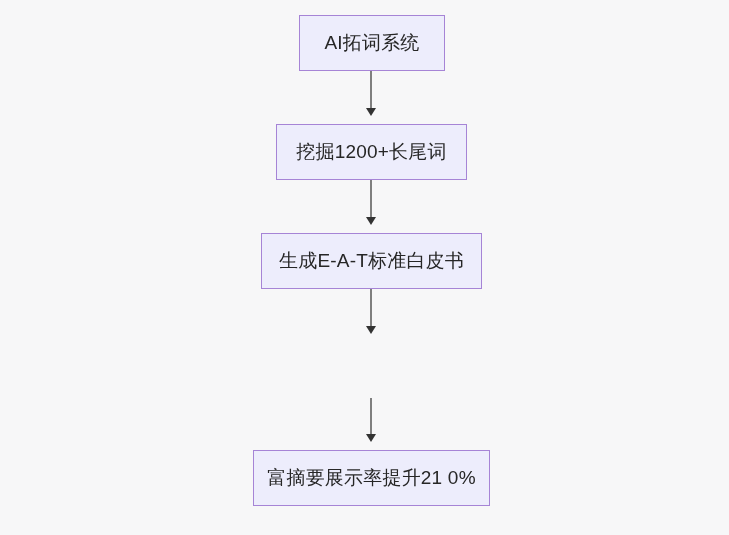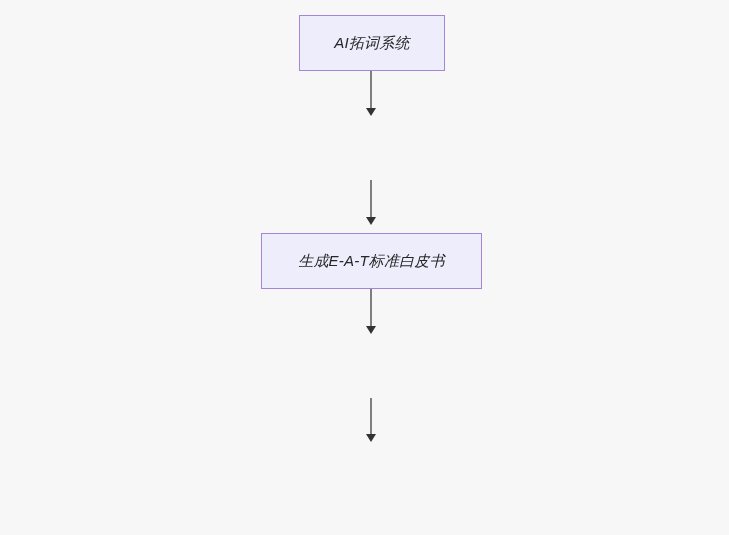--- a/index.html
+++ b/index.html
@@ -25,26 +25,25 @@
     box-sizing: border-box;
     background: #ededfc;
     border: 1.6px solid #a684d6;
     display: flex;
     align-items: center;
     justify-content: center;
     text-align: center;
   }
 
   .node-label {
-    font-size: 15px;
+    font-size: 19px;
     color: #262626;
     line-height: 1.2;
     letter-spacing: 0.2px;
     white-space: nowrap;
-    font-style: italic;
   }
 
   .connector {
     position: absolute;
     width: 2px;
     background: #7f7f7f;
   }
 
   .arrowhead {
     position: absolute;
@@ -69,20 +68,26 @@
   <div class="connector" style="left:370px; top:289px; height:37px;"></div>
   <div class="arrowhead" style="left:366px; top:326px;"></div>
 
   <div class="connector" style="left:370px; top:398px; height:36px;"></div>
   <div class="arrowhead" style="left:366px; top:434px;"></div>
 
   <div class="node-box" style="left:299px; top:15px; width:146px; height:56px;">
     <span class="node-label">AI拓词系统</span>
   </div>
 
+  <div class="node-box" style="left:276px; top:124px; width:191px; height:56px;">
+    <span class="node-label">挖掘1200+长尾词</span>
+  </div>
 
   <div class="node-box" style="left:261px; top:233px; width:221px; height:56px;">
     <span class="node-label">生成E-A-T标准白皮书</span>
   </div>
 
 
+  <div class="node-box" style="left:253px; top:450px; width:237px; height:56px;">
+    <span class="node-label">富摘要展示率提升21 0%</span>
+  </div>
 
 </div>
 
 </body></html>

